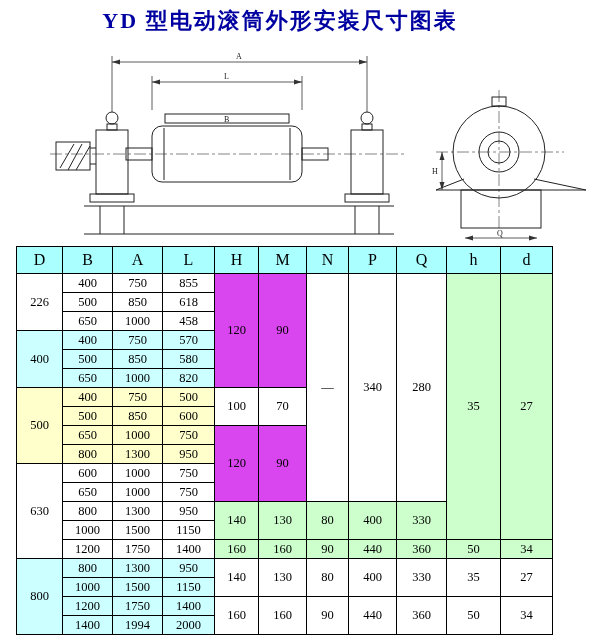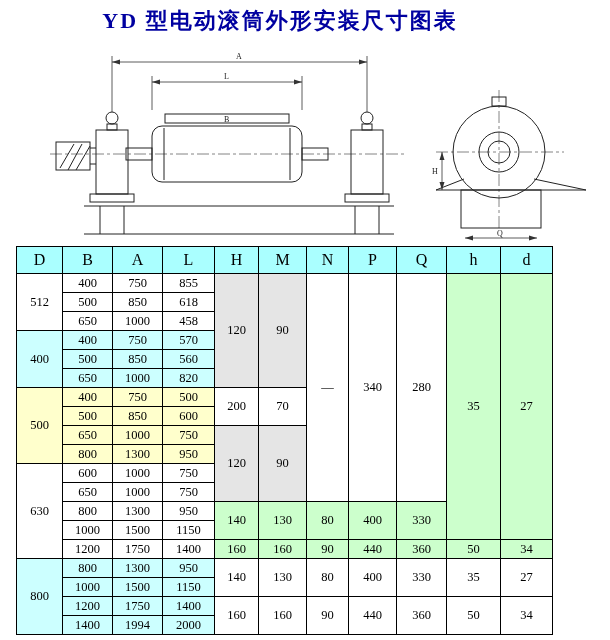--- a/index.html
+++ b/index.html
@@ -16,21 +16,21 @@
   table{border-collapse:collapse;table-layout:fixed;}
   th,td{
     border:1px solid #000;text-align:center;vertical-align:middle;
     padding:0;font-family:"Liberation Serif","DejaVu Serif",serif;
   }
   th{height:26px;background:#aaffff;font-weight:normal;font-size:16px;}
   td{height:18px;font-size:12.5px;color:#000;}
   .w{background:#ffffff;}
   .c{background:#ccffff;}
   .y{background:#ffffcc;}
-  .p{background:#e5e5e5;margin-left:39px;}
+  .p{background:#d946ef;margin-left:39px;}
   .g{background:#ccffcc;}
   svg text{font-family:"Liberation Serif","DejaVu Serif",serif;font-size:8px;fill:#222;}
 </style>
 </head>
 <body>
 
 <div class="title">YD 型电动滚筒外形安装尺寸图表</div>
 
 <div class="drawing-wrap">
   <svg width="586" height="196" viewBox="0 0 586 196">
@@ -144,21 +144,21 @@
         <th>M</th>
         <th>N</th>
         <th>P</th>
         <th>Q</th>
         <th>h</th>
         <th>d</th>
       </tr>
     </thead>
     <tbody>
         <tr>
-          <td rowspan="3" class="w">512</td>
+          <td rowspan="3" class="w">226</td>
           <td class="w">400</td>
           <td class="w">750</td>
           <td class="w">855</td>
           <td rowspan="6" class="p">120</td>
           <td rowspan="6" class="p">90</td>
           <td rowspan="12" class="w">—</td>
           <td rowspan="12" class="w">340</td>
           <td rowspan="12" class="w">280</td>
           <td rowspan="14" class="g">35</td>
           <td rowspan="14" class="g">27</td>
@@ -175,33 +175,33 @@
         </tr>
         <tr>
           <td rowspan="3" class="c">400</td>
           <td class="c">400</td>
           <td class="c">750</td>
           <td class="c">570</td>
         </tr>
         <tr>
           <td class="c">500</td>
           <td class="c">850</td>
-          <td class="c">560</td>
+          <td class="c">580</td>
         </tr>
         <tr>
           <td class="c">650</td>
           <td class="c">1000</td>
           <td class="c">820</td>
         </tr>
         <tr>
           <td rowspan="4" class="y">500</td>
           <td class="y">400</td>
           <td class="y">750</td>
           <td class="y">500</td>
-          <td rowspan="2" class="w">200</td>
+          <td rowspan="2" class="w">100</td>
           <td rowspan="2" class="w">70</td>
         </tr>
         <tr>
           <td class="y">500</td>
           <td class="y">850</td>
           <td class="y">600</td>
         </tr>
         <tr>
           <td class="y">650</td>
           <td class="y">1000</td>

